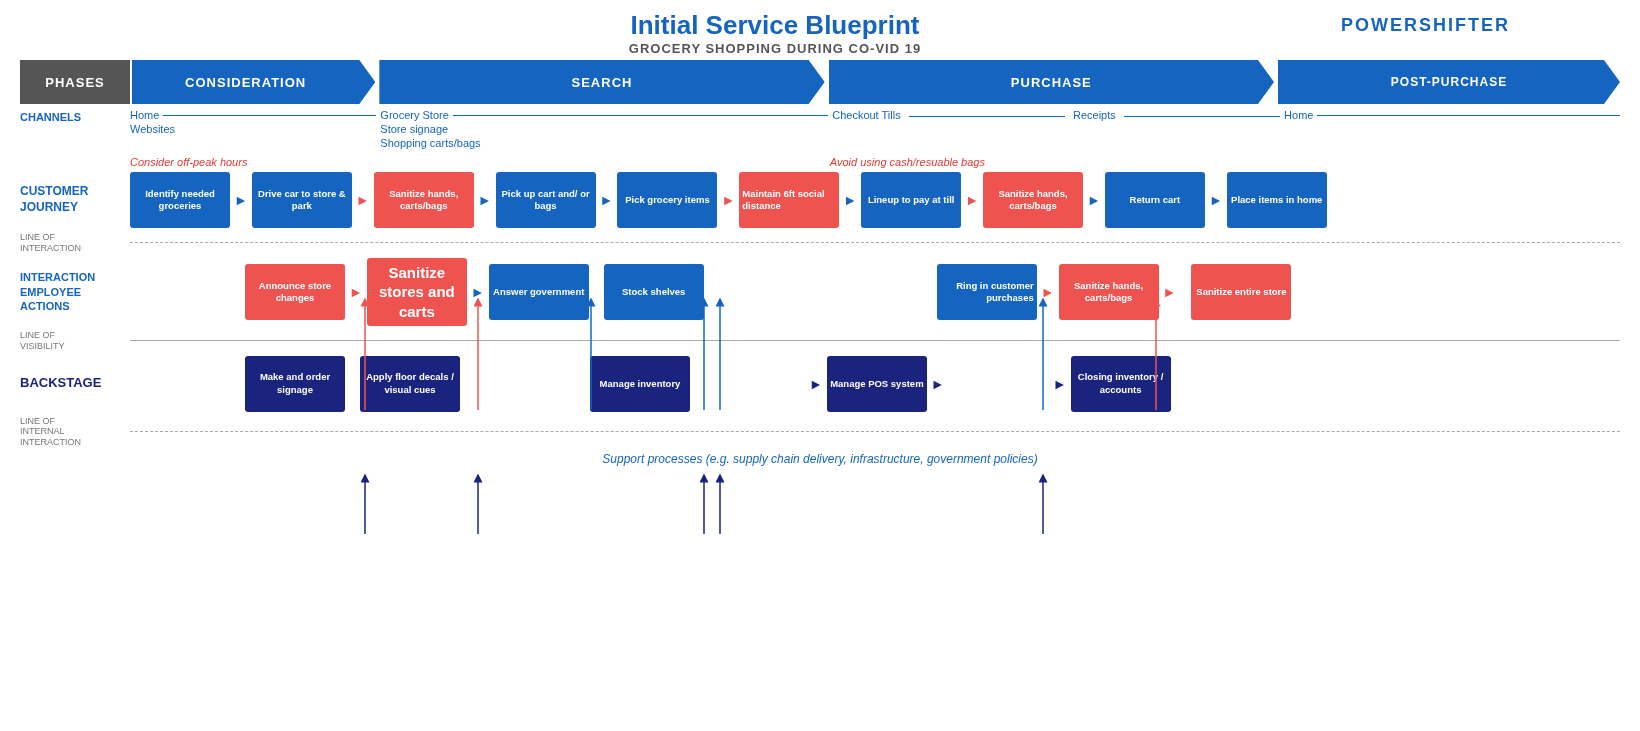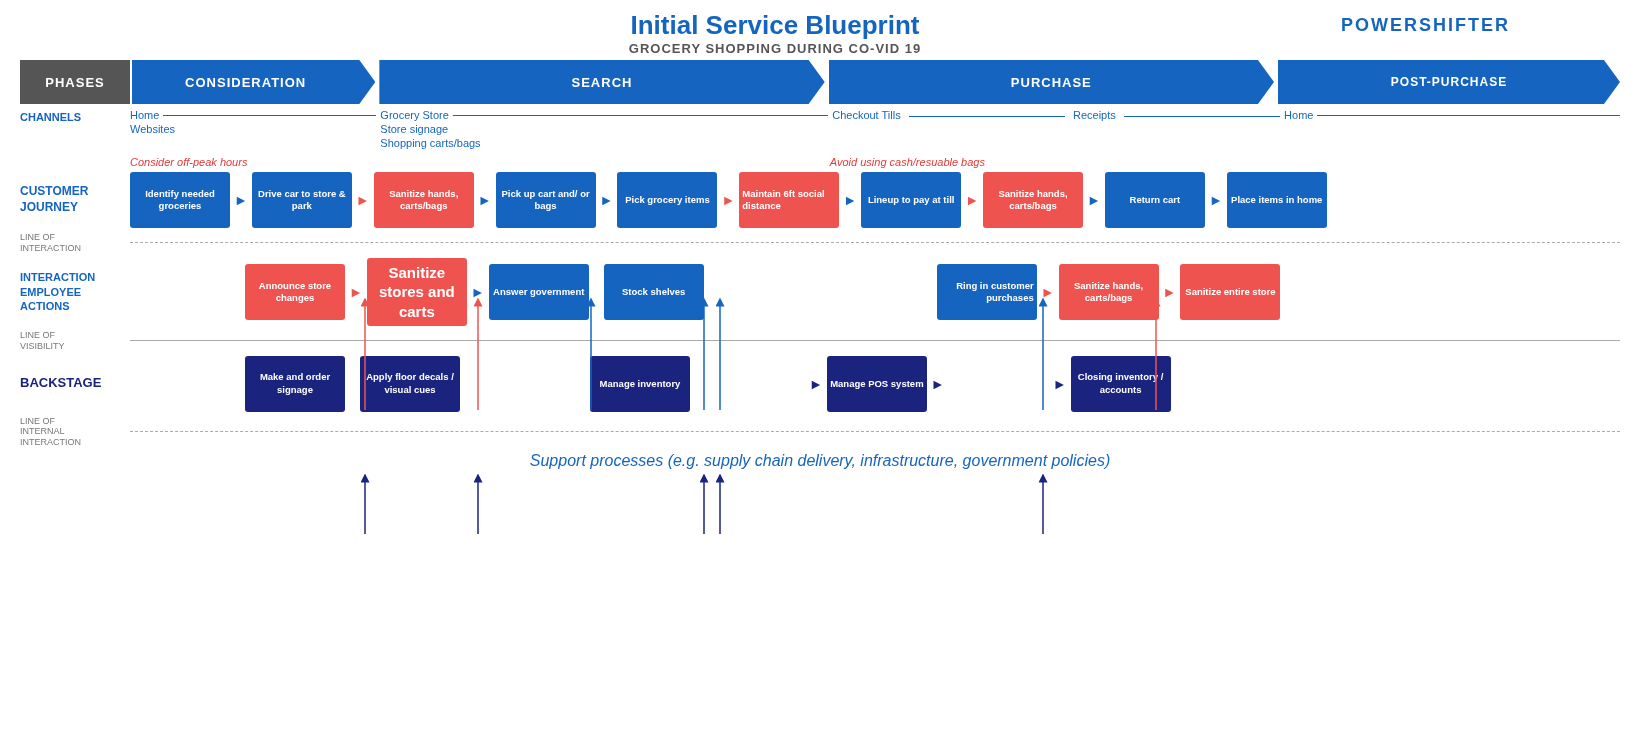--- a/index.html
+++ b/index.html
@@ -215,21 +215,21 @@
         <div style="width:9px;"></div>
         <div style="width:100px;min-width:100px;"></div>
         <div style="width:9px;"></div>
 
         <div style="background:#1565C0;color:#fff;font-size:9.5px;font-weight:bold;text-align:right;border-radius:3px;padding:5px 3px;min-height:56px;width:100px;min-width:100px;display:flex;align-items:center;justify-content:center;line-height:1.3;">Ring in customer purchases</div>
         <div style="color:#ef5350;font-size:14px;margin:0 1px;flex-shrink:0;">►</div>
 
         <div style="background:#ef5350;color:#fff;font-size:9.5px;font-weight:bold;text-align:center;border-radius:3px;padding:5px 3px;min-height:56px;width:100px;min-width:100px;display:flex;align-items:center;justify-content:center;line-height:1.3;">Sanitize hands, carts/bags</div>
         <div style="color:#ef5350;font-size:14px;margin:0 1px;flex-shrink:0;">►</div>
 
-        <div style="background:#ef5350;color:#fff;font-size:9.5px;font-weight:bold;text-align:center;border-radius:3px;padding:5px 3px;min-height:56px;width:100px;min-width:100px;display:flex;align-items:center;justify-content:center;line-height:1.3;">Sanitize entire store</div>
+        <div style="background:#ef5350;color:#fff;font-size:9.5px;font-weight:bold;text-align:center;border-radius:3px;padding:5px 3px;min-height:56px;width:100px;min-width:100px;display:flex;align-items:center;justify-content:center;line-height:1.3;margin-left:11px;">Sanitize entire store</div>
       </div>
     </div>
 
     <div style="display:flex;align-items:center;margin:4px 0;">
       <div style="width:110px;min-width:110px;font-size:9px;color:#777;line-height:1.2;">
         <div>LINE OF</div>
         <div>VISIBILITY</div>
       </div>
       <div style="flex:1;border-top:1.5px solid #aaa;"></div>
     </div>
@@ -268,21 +268,21 @@
 
     <div style="display:flex;align-items:center;margin:4px 0;">
       <div style="width:110px;min-width:110px;font-size:9px;color:#777;line-height:1.2;">
         <div>LINE OF</div>
         <div>INTERNAL</div>
         <div>INTERACTION</div>
       </div>
       <div style="flex:1;border-top:1.5px dashed #aaa;"></div>
     </div>
 
-    <div style="text-align:center;font-style:italic;color:#1565C0;font-size:16px;">Support processes (e.g. supply chain delivery, infrastructure, government policies)</div>
+    <div style="text-align:center;font-style:italic;color:#1565C0;font-size:12px;">Support processes (e.g. supply chain delivery, infrastructure, government policies)</div>
 
   </div>
 </div>
 
 <svg style="position:absolute;top:0;left:0;pointer-events:none;width:1640px;height:731px;overflow:visible;" xmlns="http://www.w3.org/2000/svg">
   <defs>
     <marker id="arrowBlue" markerWidth="6" markerHeight="6" refX="3" refY="3" orient="auto">
       <path d="M0,0 L6,3 L0,6 Z" fill="#1565C0"></path>
     </marker>
     <marker id="arrowPink" markerWidth="6" markerHeight="6" refX="3" refY="3" orient="auto">

